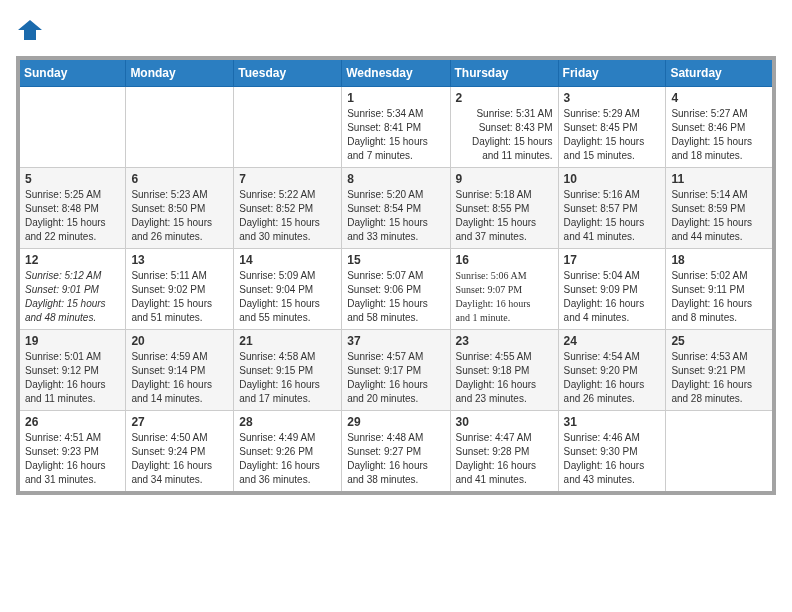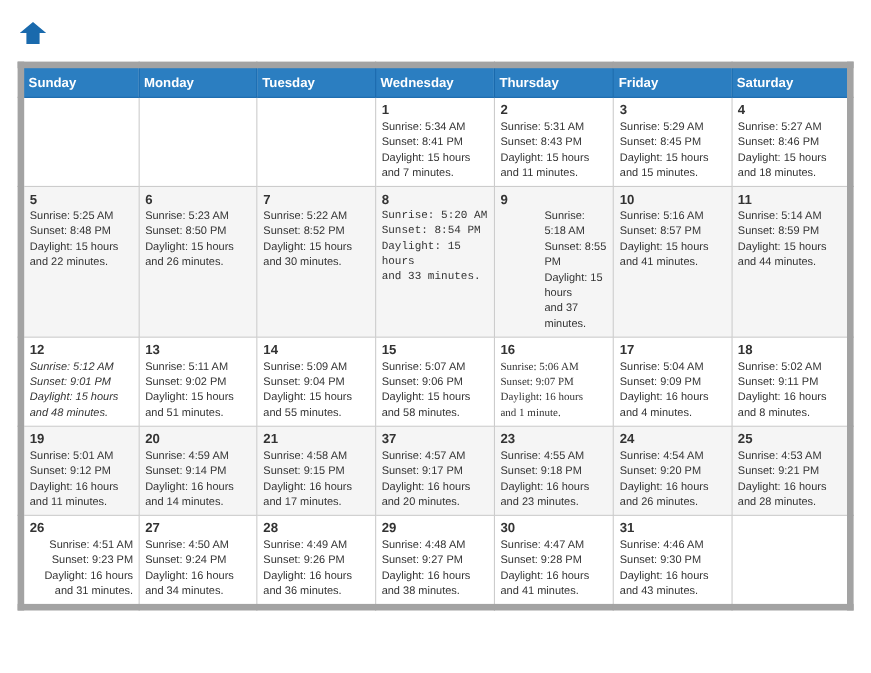--- a/index.html
+++ b/index.html
@@ -43,21 +43,21 @@
       font-weight: bold;
       color: #333;
     }
     .location-title {
       font-size: 16px;
       color: #555;
     }
     .calendar {
       width: 100%;
       border-collapse: collapse;
-      border: 6px solid #a3a3a3;
+      border: 4px solid #a3a3a3;
     }
     .calendar th {
       background: #2b7ec1;
       color: #fff;
       font-size: 12px;
       font-weight: bold;
       padding: 6px 4px;
       text-align: left;
       border: 1px solid #1a6aad;
     }
@@ -126,21 +126,21 @@
         <td class="empty-cell"></td>
         <td>
           <span class="day-num">1</span>
           <div class="day-info" style="white-space: pre-line;">Sunrise: 5:34 AM
 Sunset: 8:41 PM
 Daylight: 15 hours
 and 7 minutes.</div>
         </td>
         <td>
           <span class="day-num">2</span>
-          <div class="day-info" style="white-space: pre-line;">Sunrise: 5:31 AM
+          <div class="day-info" style="white-space: pre-line; text-align: right;">Sunrise: 5:31 AM
 Sunset: 8:43 PM
 Daylight: 15 hours
 and 11 minutes.</div>
         </td>
         <td>
           <span class="day-num">3</span>
           <div class="day-info" style="white-space: pre-line;">Sunrise: 5:29 AM
 Sunset: 8:45 PM
 Daylight: 15 hours
 and 15 minutes.</div>
@@ -170,28 +170,28 @@
         </td>
         <td>
           <span class="day-num">7</span>
           <div class="day-info" style="white-space: pre-line;">Sunrise: 5:22 AM
 Sunset: 8:52 PM
 Daylight: 15 hours
 and 30 minutes.</div>
         </td>
         <td>
           <span class="day-num">8</span>
-          <div class="day-info" style="white-space: pre-line; font-family: Liberation Mono, monospace;">Sunrise: 5:20 AM
+          <div class="day-info" style="white-space: pre-line;">Sunrise: 5:20 AM
 Sunset: 8:54 PM
 Daylight: 15 hours
 and 33 minutes.</div>
         </td>
         <td>
           <span class="day-num">9</span>
-          <div class="day-info" style="white-space: pre-line; margin-left: 40px;">Sunrise: 5:18 AM
+          <div class="day-info" style="white-space: pre-line;">Sunrise: 5:18 AM
 Sunset: 8:55 PM
 Daylight: 15 hours
 and 37 minutes.</div>
         </td>
         <td>
           <span class="day-num">10</span>
           <div class="day-info" style="white-space: pre-line;">Sunrise: 5:16 AM
 Sunset: 8:57 PM
 Daylight: 15 hours
 and 41 minutes.</div>
@@ -302,21 +302,21 @@
           <span class="day-num">25</span>
           <div class="day-info" style="white-space: pre-line;">Sunrise: 4:53 AM
 Sunset: 9:21 PM
 Daylight: 16 hours
 and 28 minutes.</div>
         </td>
       </tr>
       <tr>
         <td>
           <span class="day-num">26</span>
-          <div class="day-info" style="white-space: pre-line; text-align: right;">Sunrise: 4:51 AM
+          <div class="day-info" style="white-space: pre-line;">Sunrise: 4:51 AM
 Sunset: 9:23 PM
 Daylight: 16 hours
 and 31 minutes.</div>
         </td>
         <td>
           <span class="day-num">27</span>
           <div class="day-info" style="white-space: pre-line;">Sunrise: 4:50 AM
 Sunset: 9:24 PM
 Daylight: 16 hours
 and 34 minutes.</div>

